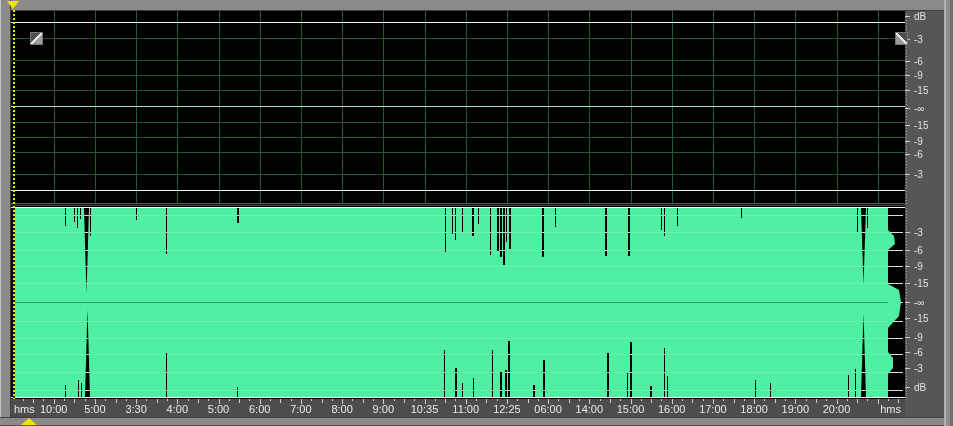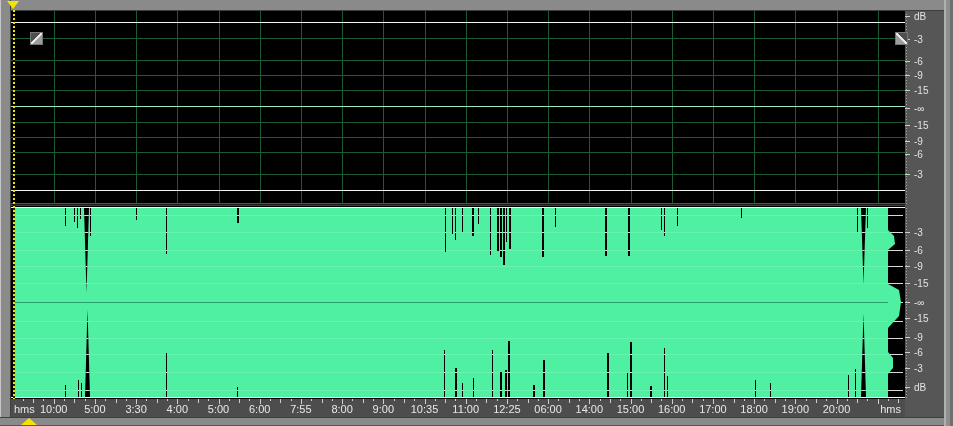--- a/index.html
+++ b/index.html
@@ -385,21 +385,21 @@
       <div class="tick" style="left:856.4000000000001px;height:2px;"></div>
       <div class="tick" style="left:866.7px;height:5px;"></div>
       <div class="tick" style="left:877.0000000000001px;height:2px;"></div>
       <div class="tick" style="left:887.3000000000001px;height:4px;"></div>
       <div class="tlabel" style="left:42.7px;">10:00</div>
       <div class="tlabel" style="left:83.9px;">5:00</div>
       <div class="tlabel" style="left:125.10000000000001px;">3:30</div>
       <div class="tlabel" style="left:166.3px;">4:00</div>
       <div class="tlabel" style="left:207.5px;">5:00</div>
       <div class="tlabel" style="left:248.70000000000002px;">6:00</div>
-      <div class="tlabel" style="left:289.90000000000003px;">7:55</div>
+      <div class="tlabel" style="left:289.90000000000003px;">7:00</div>
       <div class="tlabel" style="left:331.1px;">8:00</div>
       <div class="tlabel" style="left:372.3px;">9:00</div>
       <div class="tlabel" style="left:413.5px;">10:35</div>
       <div class="tlabel" style="left:454.70000000000005px;">11:00</div>
       <div class="tlabel" style="left:495.90000000000003px;">12:25</div>
       <div class="tlabel" style="left:537.1px;">06:00</div>
       <div class="tlabel" style="left:578.3000000000001px;">14:00</div>
       <div class="tlabel" style="left:619.5px;">15:00</div>
       <div class="tlabel" style="left:660.7px;">16:00</div>
       <div class="tlabel" style="left:701.9000000000001px;">17:00</div>

